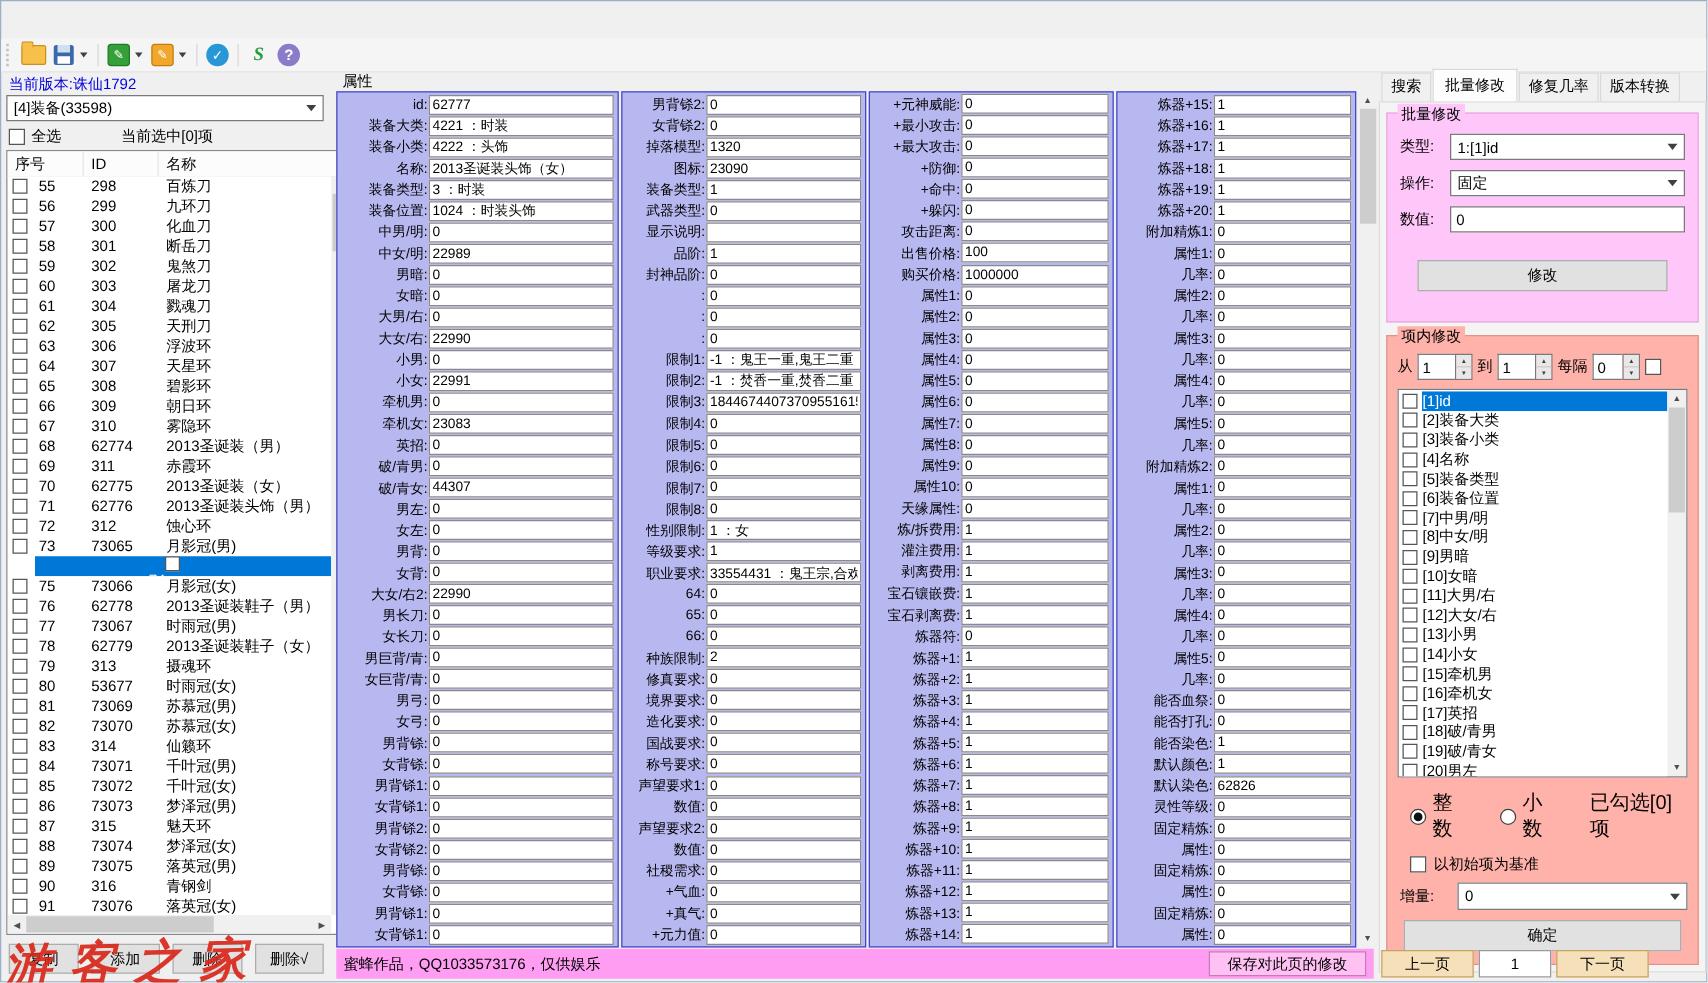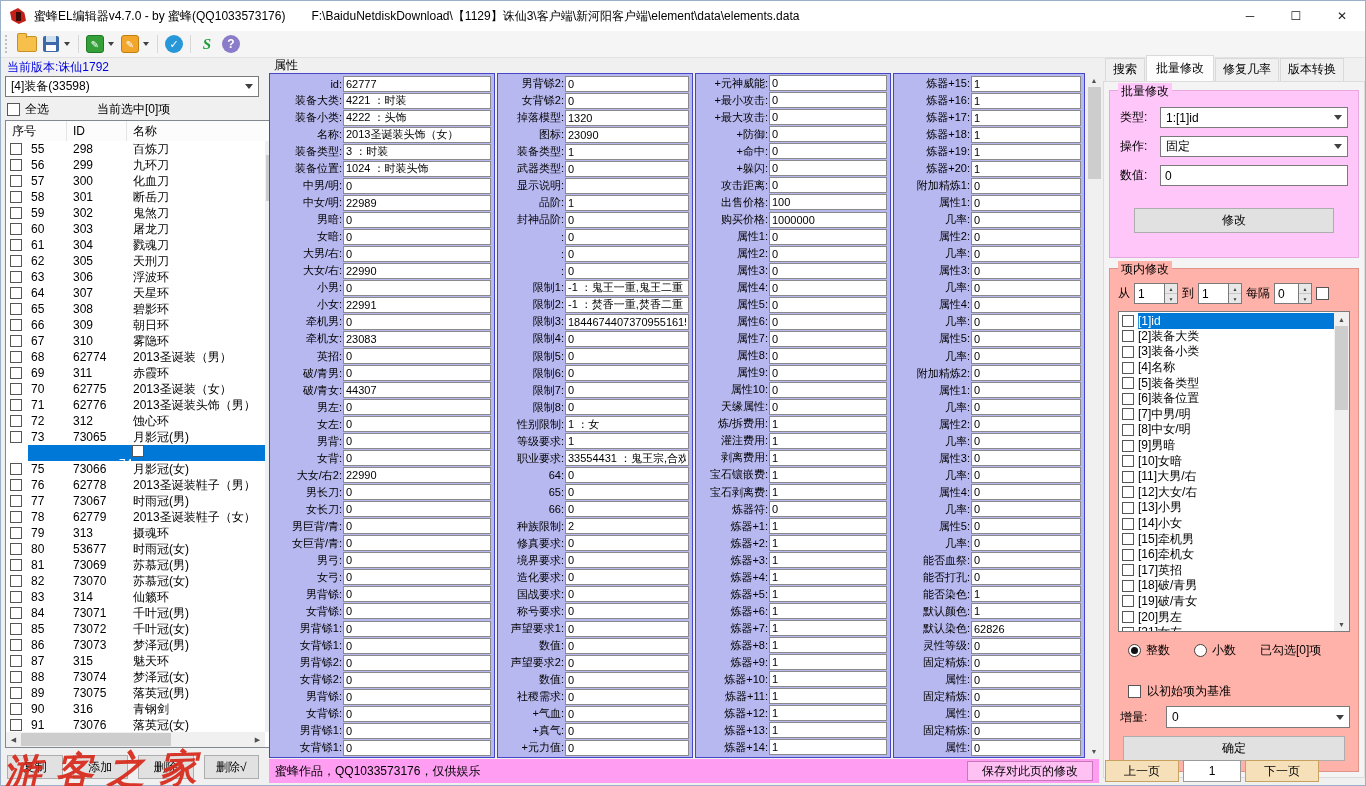--- a/index.html
+++ b/index.html
@@ -93,51 +93,41 @@
   .spin{display:flex;height:21px;}
   .spin input{width:30px;border:1px solid #7a7a7a;border-right:none;font-size:12px;font-family:inherit;padding:0 3px;box-sizing:border-box;}
   .spinbtns{display:flex;flex-direction:column;width:14px;border:1px solid #7a7a7a;box-sizing:border-box;}
   .spinbtns span{flex:1;background:#e8e8e8;display:flex;align-items:center;justify-content:center;font-size:5px;color:#404040;border-bottom:1px solid #c8c8c8;}
   .spinbtns span:last-child{border-bottom:none;}
   .listbox{position:relative;flex:1;background:#fff;border:1px solid #7a7a7a;min-height:0;overflow:hidden;}
   .litems{position:absolute;left:0;top:1px;right:15px;bottom:0;overflow:hidden;}
   .fitem{display:flex;align-items:center;height:15.6px;font-size:12px;padding-left:3px;background:#fff;}
   .fitem .cb{width:12px;height:12px;margin-right:4px;}
   .fitem.selected{background:linear-gradient(90deg,#ffffff 0 19px,#0078d7 19px);color:#fff;}
-  .radiorow{display:flex;align-items:center;font-size:12px;margin:10px 0 20px 10px;gap:5px;}
+  .radiorow{display:flex;align-items:center;font-size:16px;margin:10px 0 5px 10px;gap:5px;}
   .radio{width:13px;height:13px;border:1px solid #404040;border-radius:50%;background:#fff;box-sizing:border-box;position:relative;flex:none;}
   .radio.on:after{content:"";position:absolute;left:2px;top:2px;width:7px;height:7px;border-radius:50%;background:#101010;}
   .radiorow .gap{width:14px;}
   .baserow{display:flex;align-items:center;font-size:12px;margin:4px 0 6px 10px;gap:6px;}
   .incrow{display:flex;align-items:center;font-size:12px;margin-left:2px;gap:4px;}
   .incrow .flabel{width:42px;}
   .incrow .combo{flex:1;height:22px;}
   .okbtn{width:96%;height:25px;margin:8px auto 2px;}
   
   .statusbar{position:absolute;left:268px;top:758px;width:830px;height:24px;background:#ff9df2;display:flex;align-items:center;font-size:12px;padding:0 6px;box-sizing:border-box;}
   .savebtn{margin-left:auto;background:#ffc0f4;border:1px solid #c878b8;height:20px;padding:0 14px;font-size:12px;display:flex;align-items:center;}
   .pagenav{position:absolute;left:1104px;top:759px;display:flex;gap:4px;align-items:center;}
   .pagebtn{width:74px;height:22px;background:#f6e0ba;border:1px solid #c8a360;font-size:12px;display:flex;align-items:center;justify-content:center;box-sizing:border-box;}
   .pagebox{width:58px;height:22px;background:#fff;border:1px solid #9a9a9a;font-size:12px;display:flex;align-items:center;justify-content:center;box-sizing:border-box;}
 </style>
 </head>
 <body>
 
 <div class="window">
 
-  <div class="titlebar">
-    <div class="appicon"></div>
-    <span class="tb-title">蜜蜂EL编辑器v4.7.0 - by 蜜蜂(QQ1033573176)</span>
-    <span class="tb-path">F:\BaiduNetdiskDownload\【1129】诛仙3\客户端\新河阳客户端\element\data\elements.data</span>
-    <div class="wincontrols">
-      <div class="winbtn">─</div>
-      <div class="winbtn">☐</div>
-      <div class="winbtn">✕</div>
-    </div>
-  </div>
 
   <div class="toolbar">
     <div class="grip"></div>
     <div class="ticon">
         <div class="i-folder"></div>
       </div>
     <div class="ticon">
         <div class="i-save"></div>
       </div>
     <div class="caret-sm"></div>

